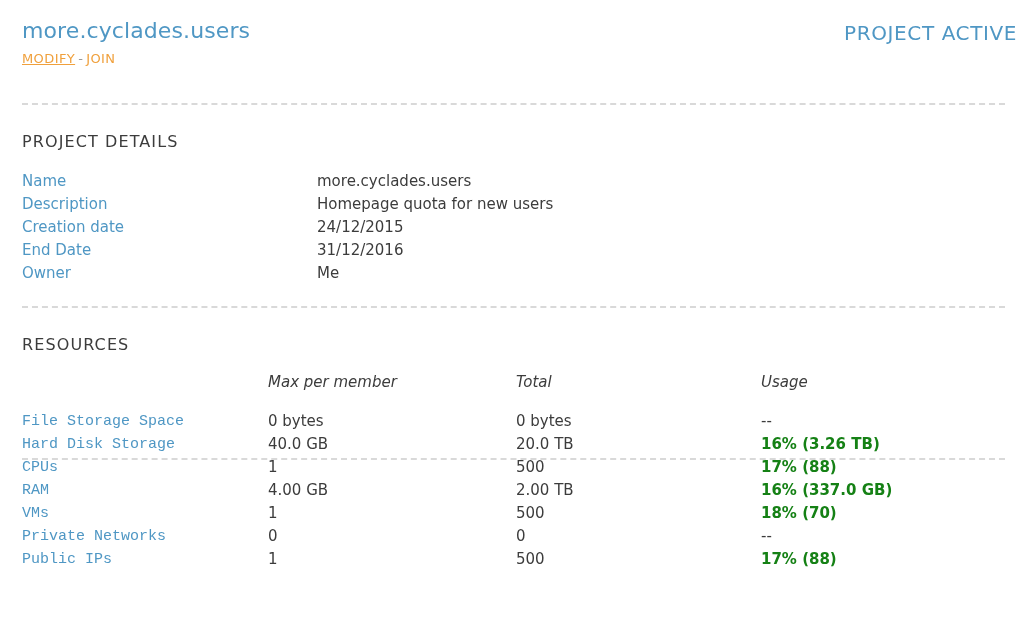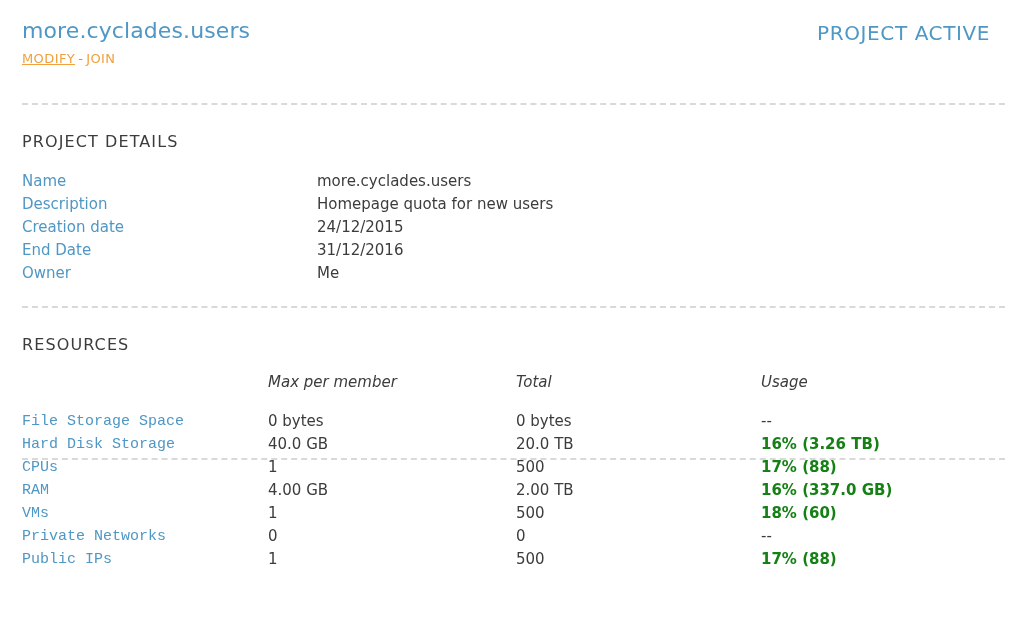--- a/index.html
+++ b/index.html
@@ -50,21 +50,21 @@
     text-decoration: underline;
     text-align: right;
   }
   .action-sep {
     color: #9a9a9a;
     padding: 0 3px;
   }
   .project-status {
     position: absolute;
     top: 20px;
-    right: 46px;
+    right: 19px;
     font-size: 20px;
     color: #4f97c4;
     font-weight: 400;
     letter-spacing: 0.6px;
     line-height: 26px;
     margin-left: 16px;
   }
 
   
   .divider {
@@ -245,21 +245,21 @@
           <td class="res-name">RAM</td>
           <td class="res-max">4.00 GB</td>
           <td class="res-total">2.00 TB</td>
           <td class="res-usage has-usage">16% (337.0 GB)</td>
         </tr>
 
         <tr>
           <td class="res-name">VMs</td>
           <td class="res-max">1</td>
           <td class="res-total">500</td>
-          <td class="res-usage has-usage">18% (60)</td>
+          <td class="res-usage has-usage">18% (70)</td>
         </tr>
 
         <tr>
           <td class="res-name">Private Networks</td>
           <td class="res-max">0</td>
           <td class="res-total">0</td>
           <td class="res-usage">--</td>
         </tr>
 
         <tr>

